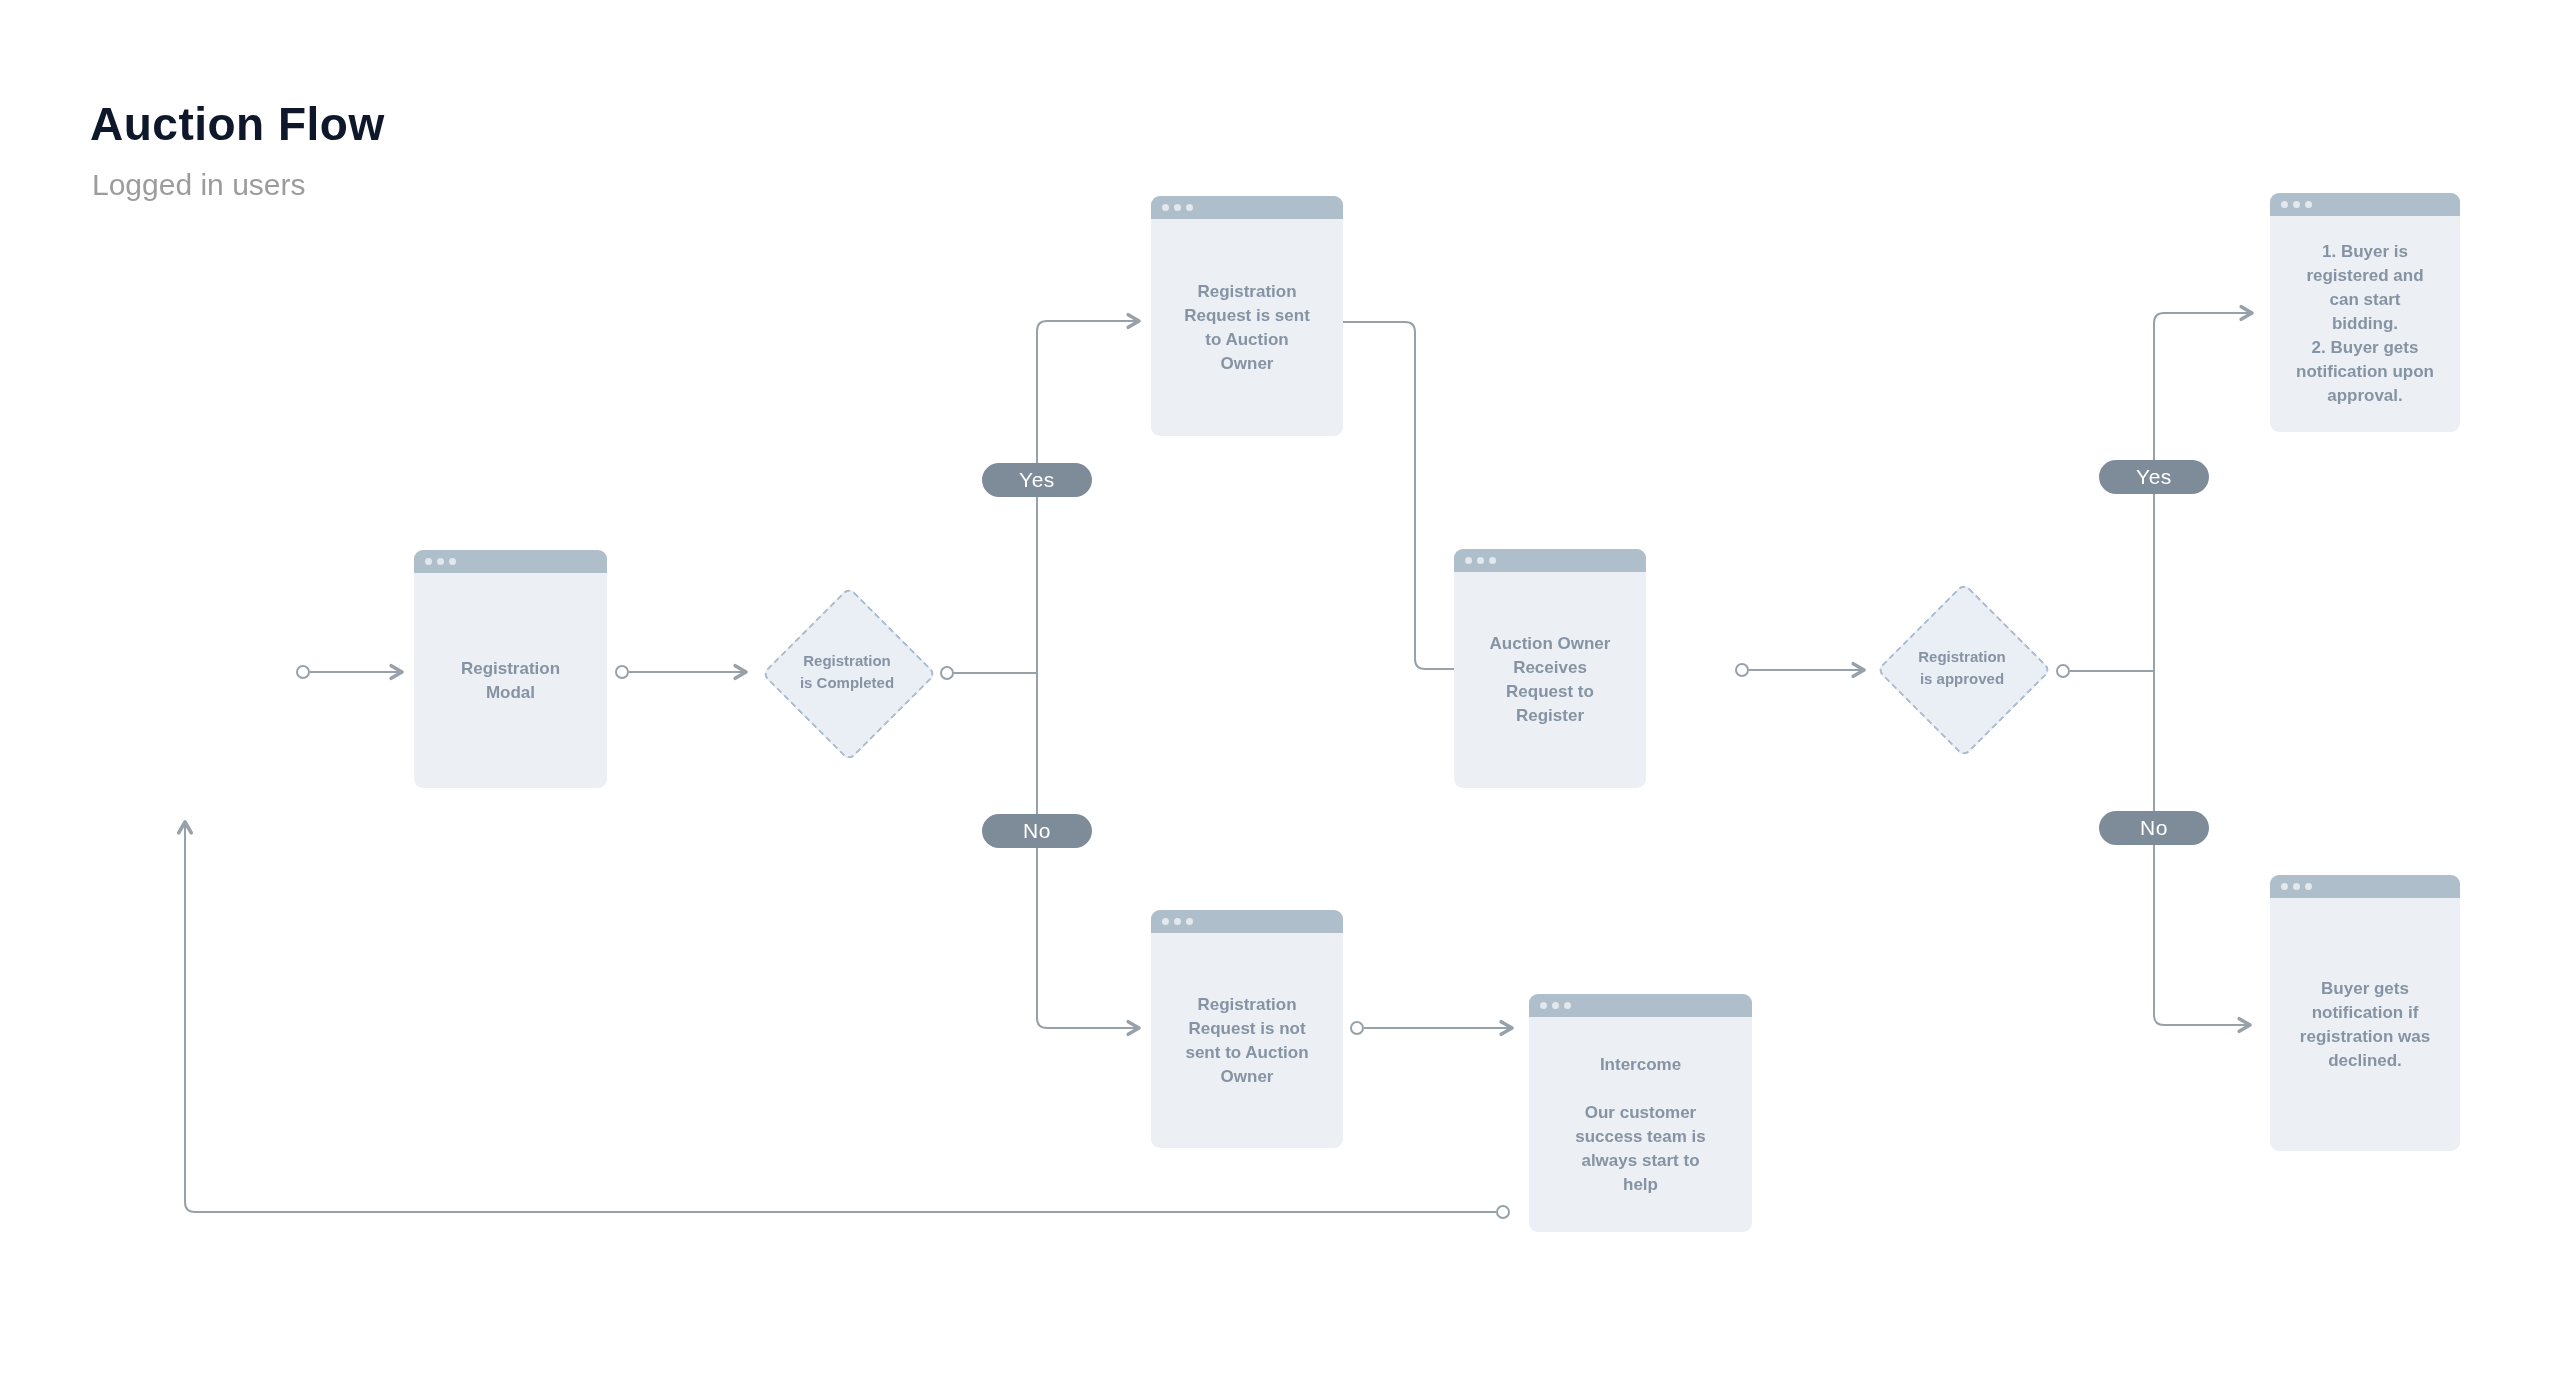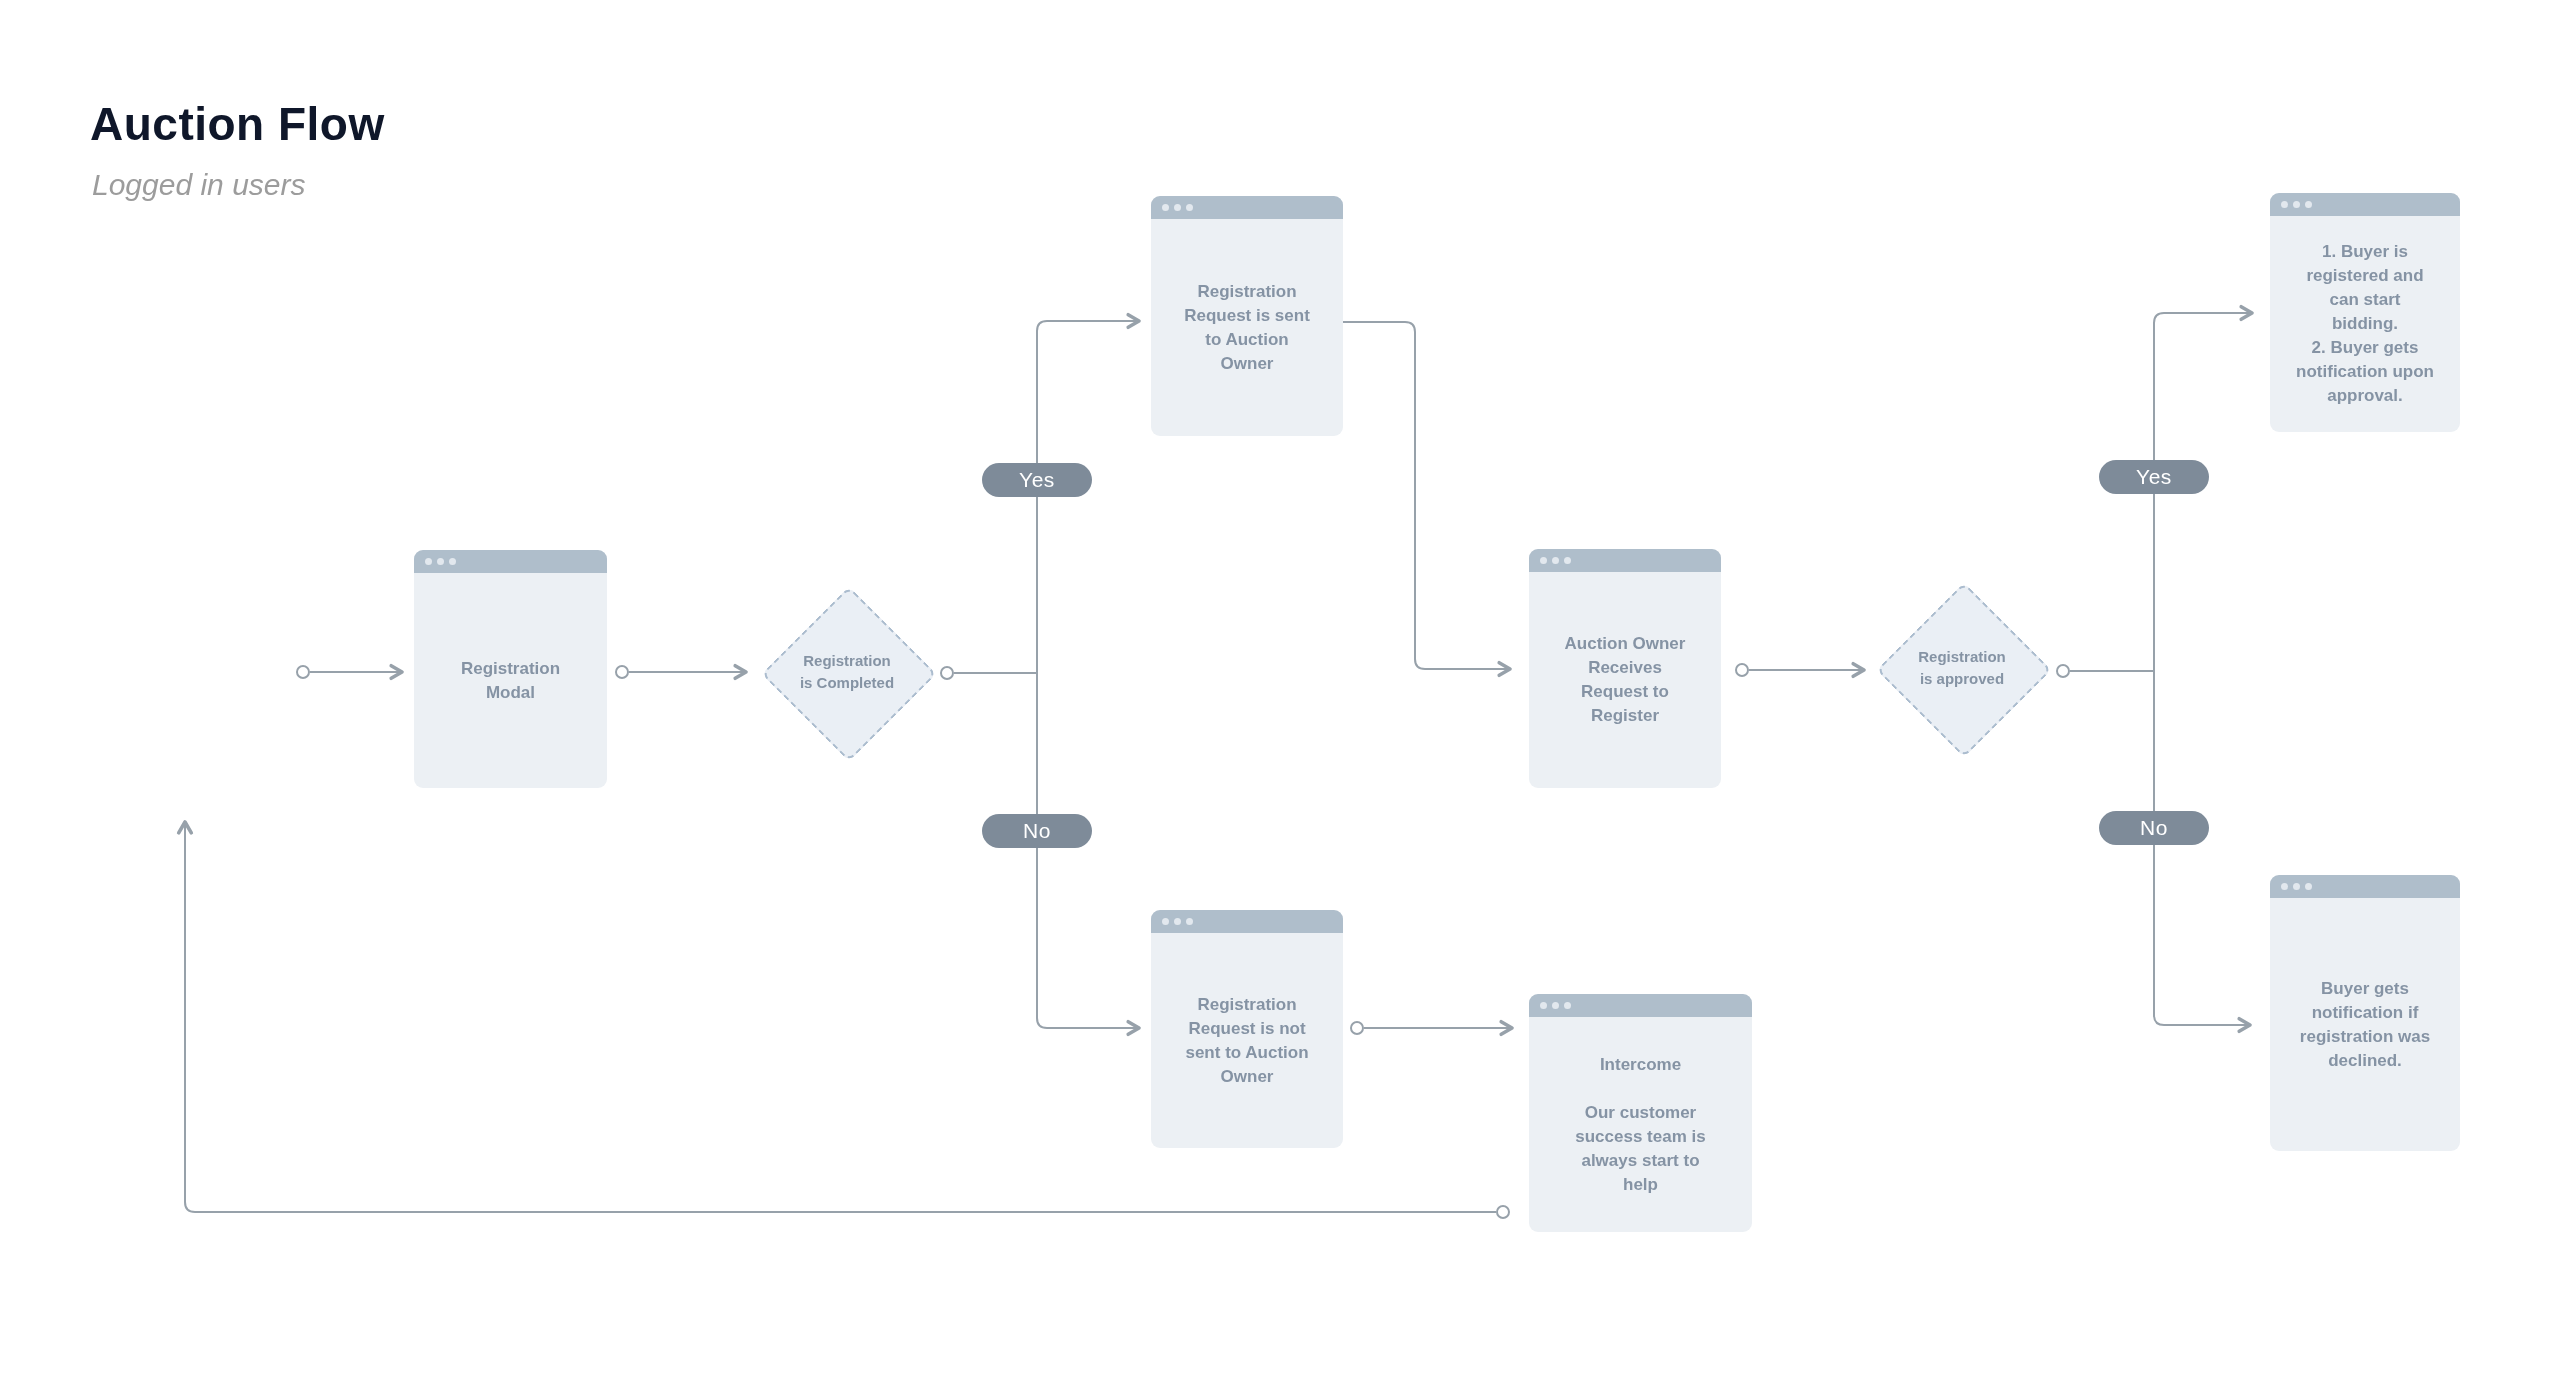--- a/index.html
+++ b/index.html
@@ -4,21 +4,21 @@
 <style>
   html,body{margin:0;padding:0;background:#ffffff;}
   .canvas{
     position:relative;width:2560px;height:1386px;background:#ffffff;overflow:hidden;
     font-family:"Liberation Sans",sans-serif;
   }
   .page-title{
     position:absolute;left:90px;top:97px;font-size:46px;font-weight:bold;color:#0f172a;letter-spacing:.5px;
   }
   .page-subtitle{
-    position:absolute;left:92px;top:168px;font-size:30px;font-weight:400;color:#9c9c9c;font-style:italic;
+    position:absolute;left:92px;top:168px;font-size:30px;font-weight:400;color:#9c9c9c;
   }
   .window{
     position:absolute;background:#ECF0F4;border-radius:9px;
   }
   .titlebar{
     height:23px;background:#AFBECB;border-radius:9px 9px 0 0;
     display:flex;align-items:center;padding-left:11px;gap:5px;
   }
   .dot{width:7px;height:7px;border-radius:50%;background:#E2E8EE;}
   .window-body{
@@ -115,21 +115,21 @@
       <span class="dot"></span>
       <span class="dot"></span>
       <span class="dot"></span>
     </div>
     <div class="window-body">Registration
 Request is not
 sent to Auction
 Owner</div>
   </div>
 
-  <div class="window" style="left:1529px;top:549px;width:192px;height:239px">
+  <div class="window" style="left:1454px;top:549px;width:192px;height:239px">
     <div class="titlebar">
       <span class="dot"></span>
       <span class="dot"></span>
       <span class="dot"></span>
     </div>
     <div class="window-body">Auction Owner
 Receives
 Request to
 Register</div>
   </div>

